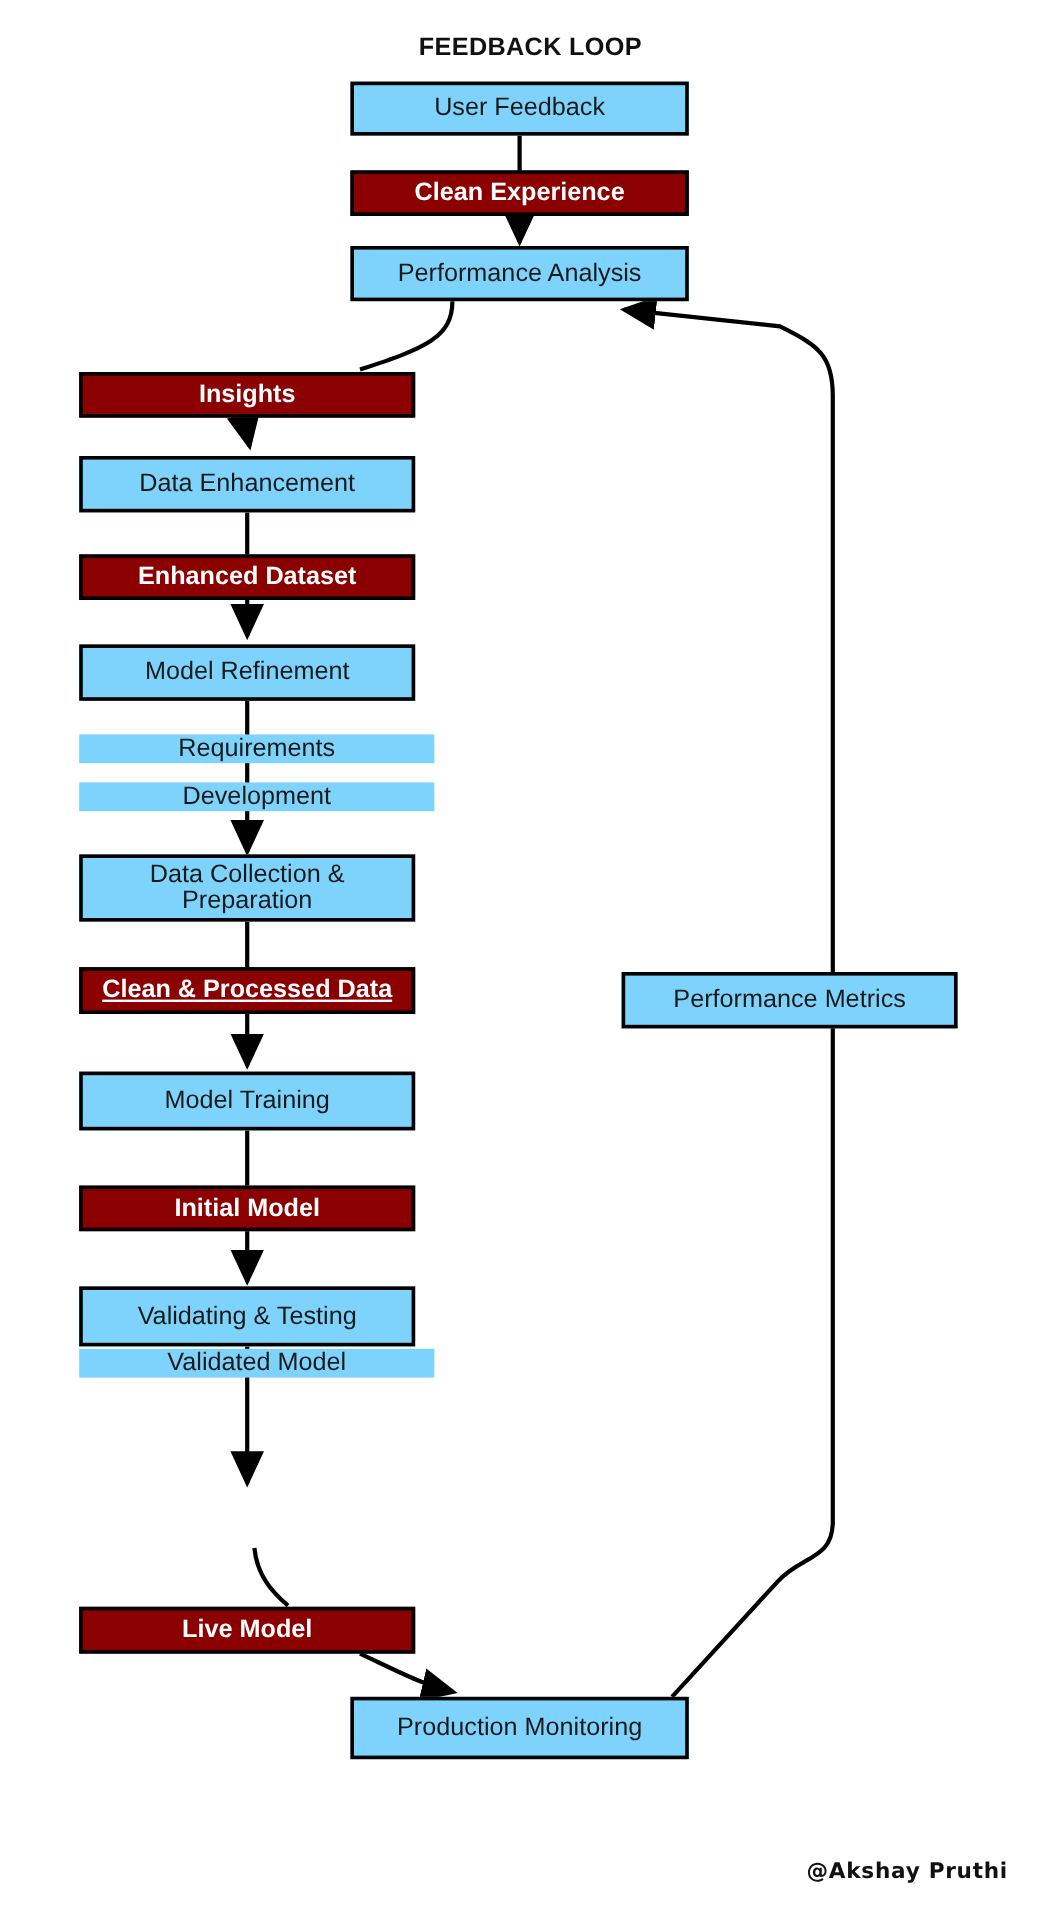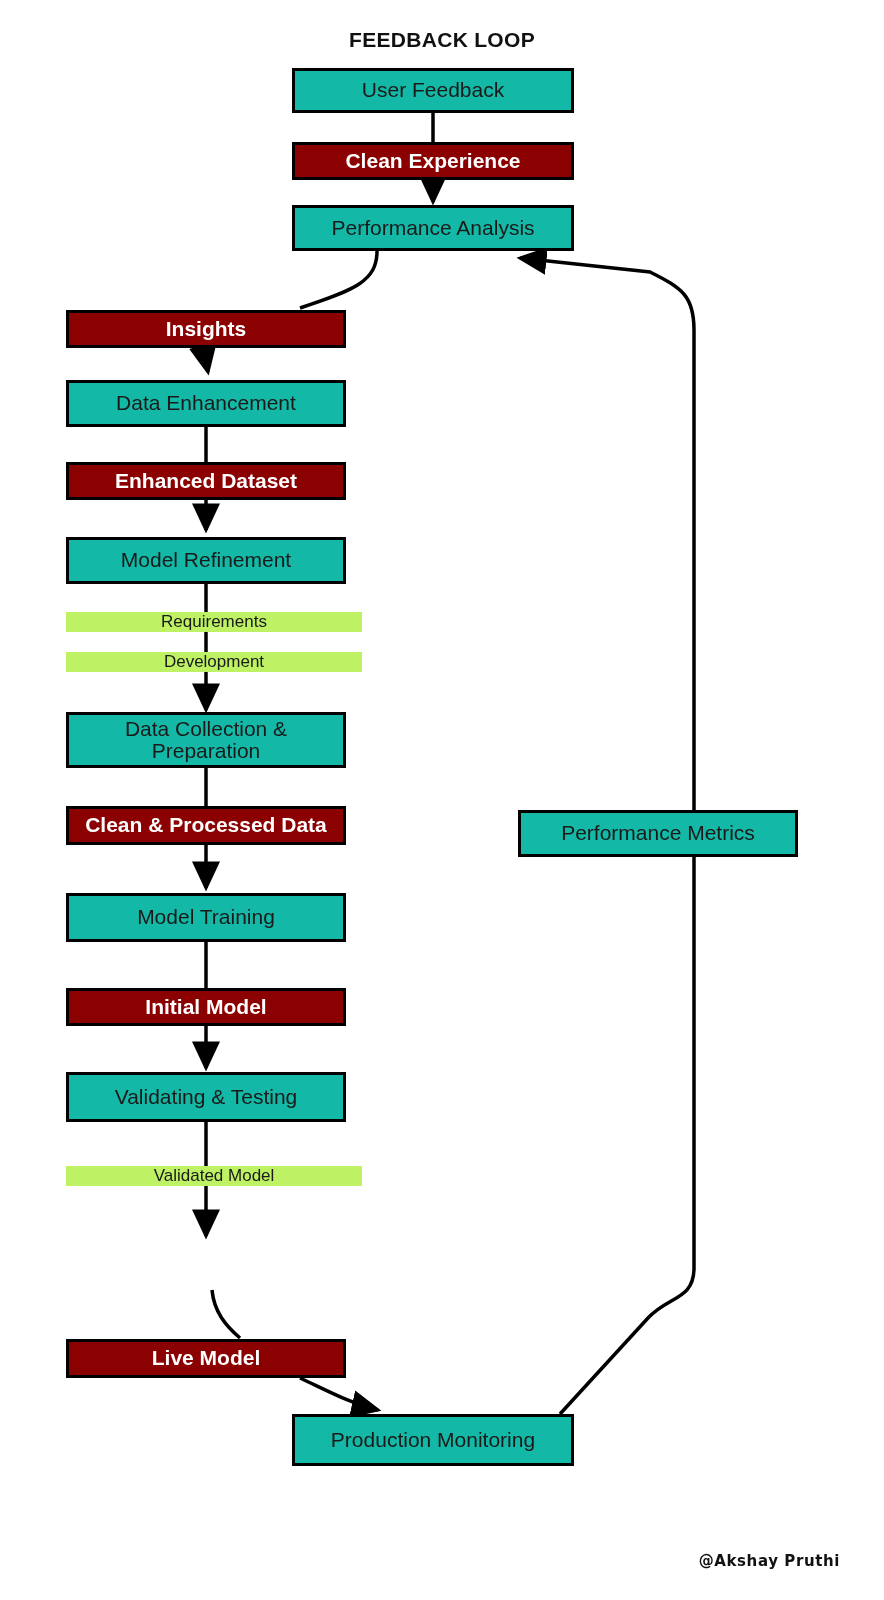--- a/index.html
+++ b/index.html
@@ -33,42 +33,42 @@
     box-sizing: border-box;
     border: 3px solid #000000;
     display: flex;
     align-items: center;
     justify-content: center;
     text-align: center;
     z-index: 2;
     line-height: 1.05;
   }
   .node.white {
-    background: #14b8a6;
+    background: #7dd3fc;
     color: #1a1a1a;
     font-weight: 500;
     font-size: 21px;
   }
   .node.red {
     background: #8B0000;
     color: #ffffff;
     font-weight: bold;
     font-size: 21px;
   }
   .node .nlabel {
     display: block;
     padding: 0 6px;
     white-space: pre-line;
   }
   .edge-label {
     position: absolute;
     z-index: 3;
-    background: #bef264;
+    background: #7dd3fc;
     color: #1a1a1a;
-    font-size: 17px;
+    font-size: 21px;
     font-weight: 500;
     text-align: center;
     padding: 0 8px;
     white-space: nowrap;
   }
   #diagram-title {
     position: absolute;
     left: 0;
     top: 28px;
     width: 884px;
@@ -77,21 +77,21 @@
     font-weight: bold;
     letter-spacing: 0.3px;
     color: #111111;
     z-index: 3;
   }
   #signature {
     position: absolute;
     right: 44px;
     bottom: 30px;
     font-family: "DejaVu Sans", sans-serif;
-    font-size: 15px;
+    font-size: 18px;
     font-weight: 600;
     color: #111111;
     letter-spacing: 0.6px;
     z-index: 3;
     margin-top: 45px;
   }
 </style>
 </head>
 <body>
 
@@ -166,37 +166,37 @@
   </div>
 
   <div class="edge-label" style="left:66px; top:612px; width:280px;">Requirements</div>
   <div class="edge-label" style="left:66px; top:652px; width:280px;">Development</div>
 
   <div class="node white" style="left:66px; top:712px; width:280px; height:56px;text-align:center;">
     <span class="nlabel">Data Collection &amp;
 Preparation</span>
   </div>
 
-  <div class="node red" style="left:66px; top:806px; width:280px; height:39px;">
+  <div class="node red" style="left:66px; top:806px; width:280px; height:39px;text-decoration:underline;">
     <span class="nlabel">Clean &amp; Processed Data</span>
   </div>
 
   <div class="node white" style="left:66px; top:893px; width:280px; height:49px;">
     <span class="nlabel">Model Training</span>
   </div>
 
   <div class="node white" style="left:66px; top:1072px; width:280px; height:50px;">
     <span class="nlabel">Validating &amp; Testing</span>
   </div>
 
   <div class="node red" style="left:66px; top:988px; width:280px; height:38px;">
     <span class="nlabel">Initial Model</span>
   </div>
 
-  <div class="edge-label" style="left:66px; top:1166px; width:280px;">Validated Model</div>
+  <div class="edge-label" style="left:66px; top:1124px; width:280px;">Validated Model</div>
 
 
   <div class="node red" style="left:66px; top:1339px; width:280px; height:39px;">
     <span class="nlabel">Live Model</span>
   </div>
 
   <div class="node white" style="left:292px; top:1414px; width:282px; height:52px;">
     <span class="nlabel">Production Monitoring</span>
   </div>
 

